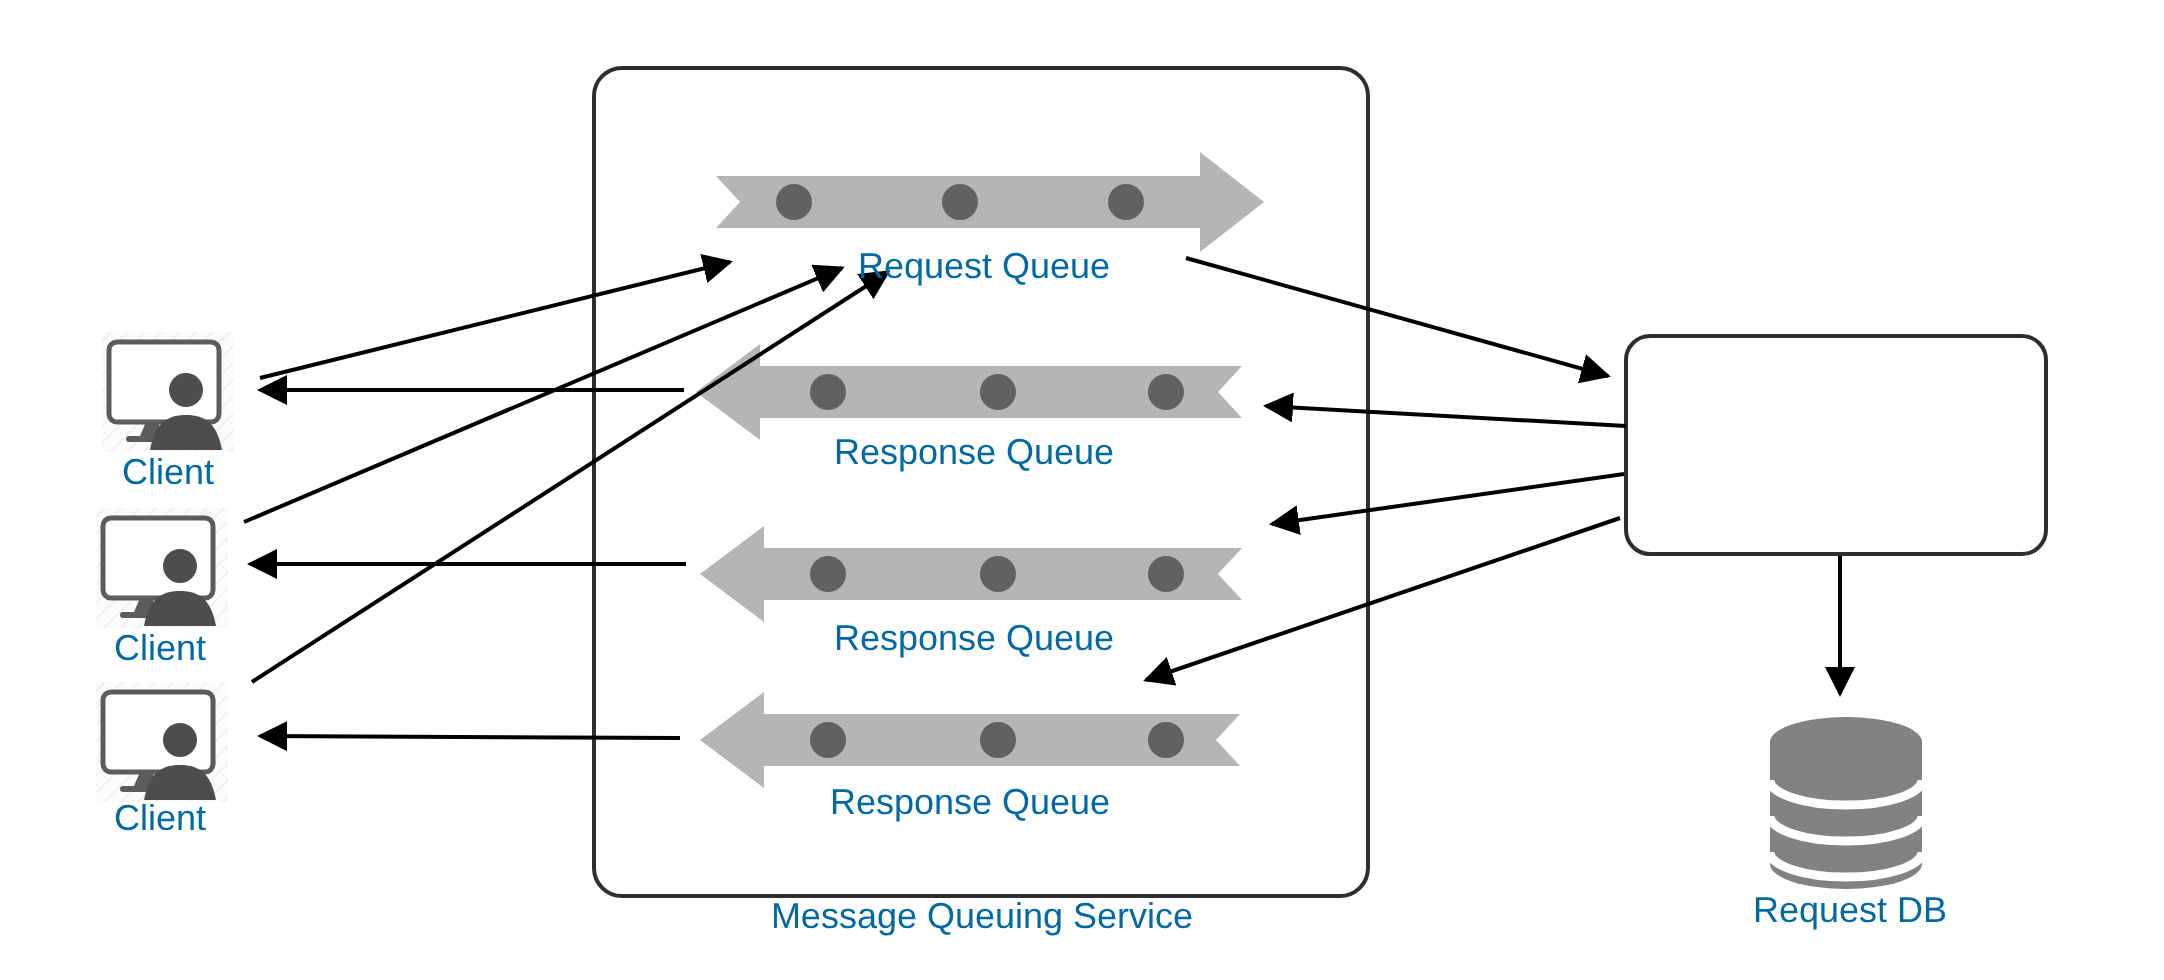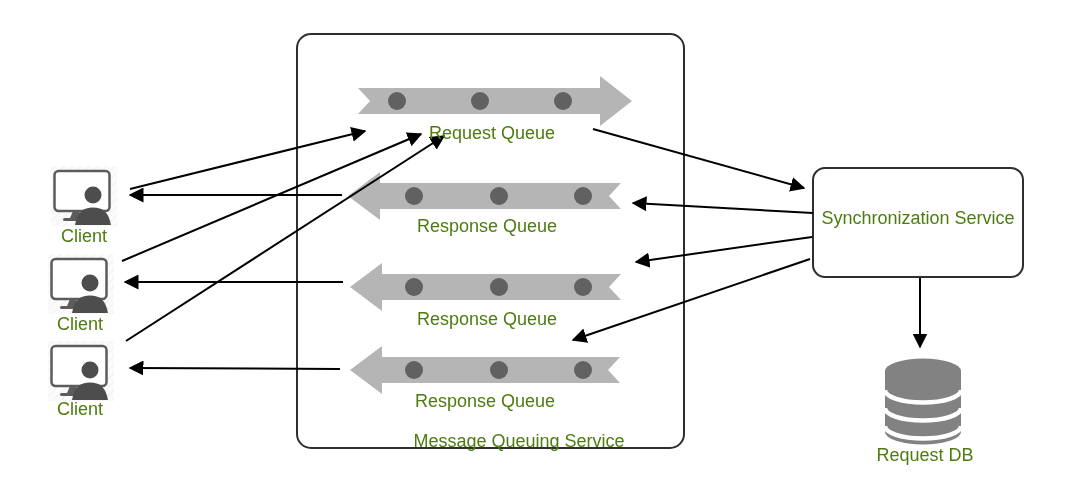--- a/index.html
+++ b/index.html
@@ -8,21 +8,21 @@
     width:1082px; height:490px;
     background:#ffffff;
     font-family:"Liberation Sans", sans-serif;
     overflow:hidden;
   }
   #gfx { position:absolute; left:0; top:0; }
   .label {
     position:absolute;
     font-size:18px;
     line-height:1.1;
-    color:#4d7c0f;
+    color:#0369a1;
     white-space:nowrap;
     transform:translateX(-50%);
     pointer-events:none;
   }
   .conn { stroke:#000000; stroke-width:2; fill:none; }
   .nodebox { fill:#ffffff; stroke:#2e2e2e; stroke-width:2; }
 </style>
 </head>
 <body>
 
@@ -113,19 +113,18 @@
 
   <div class="label" style="left:84px;  top:227px;">Client</div>
   <div class="label" style="left:80px;  top:315px;">Client</div>
   <div class="label" style="left:80px;  top:400px;">Client</div>
 
   <div class="label" style="left:492px; top:124px;">Request Queue</div>
   <div class="label" style="left:487px; top:217px;">Response Queue</div>
   <div class="label" style="left:487px; top:310px;">Response Queue</div>
   <div class="label" style="left:485px; top:392px;">Response Queue</div>
 
-  <div class="label" style="left:491px; top:432px;margin-left:28px;">Message Queuing Service</div>
+  <div class="label" style="left:491px; top:449px;">Message Queuing Service</div>
 
-  <div class="label" style="left:918px; top:209px;">Synchronization Service</div>
 
   <div class="label" style="left:925px; top:446px;">Request DB</div>
 
 </div>
 
 </body></html>

